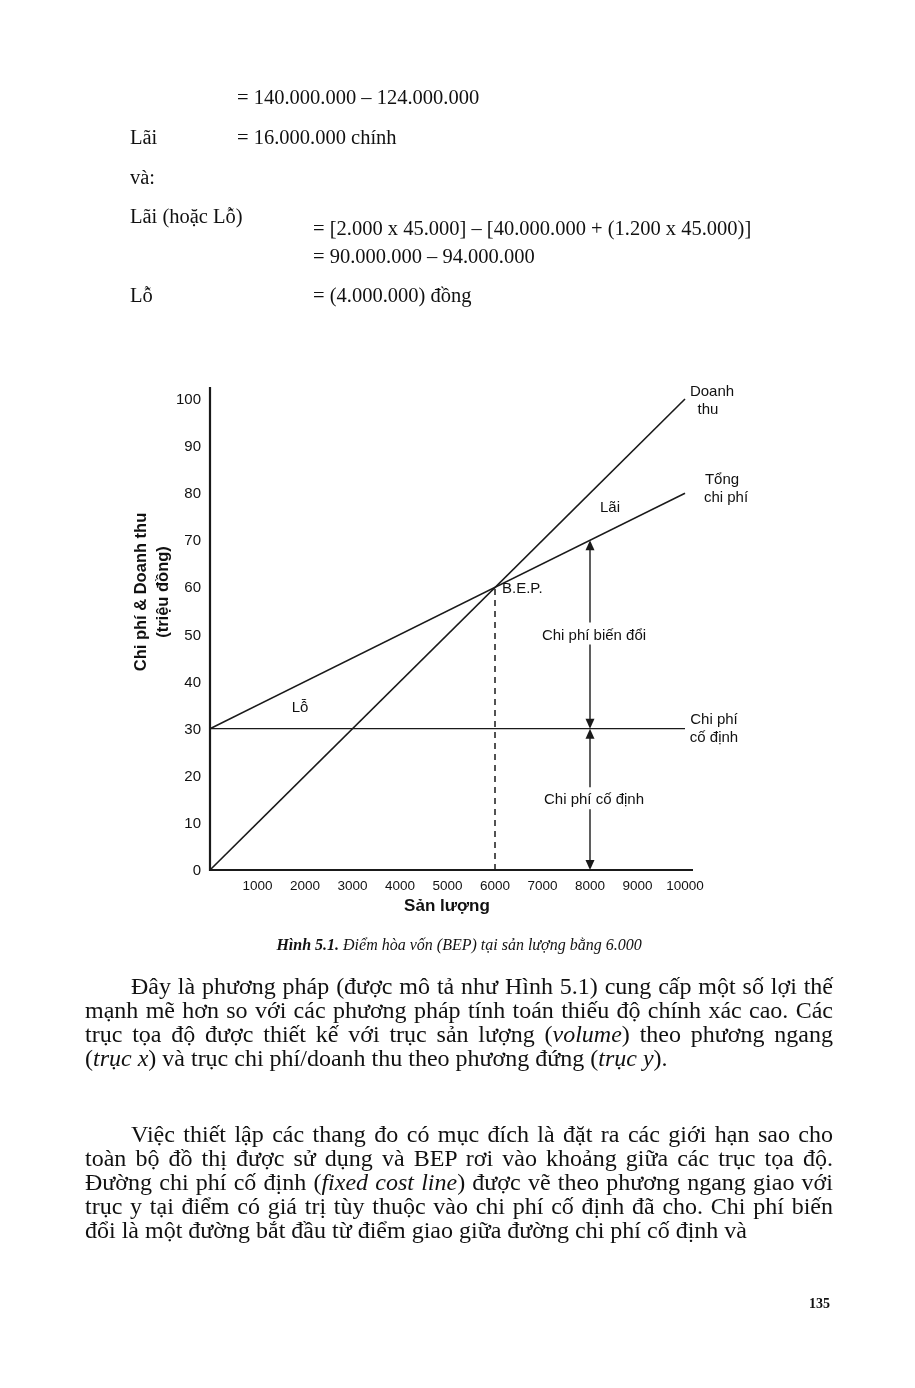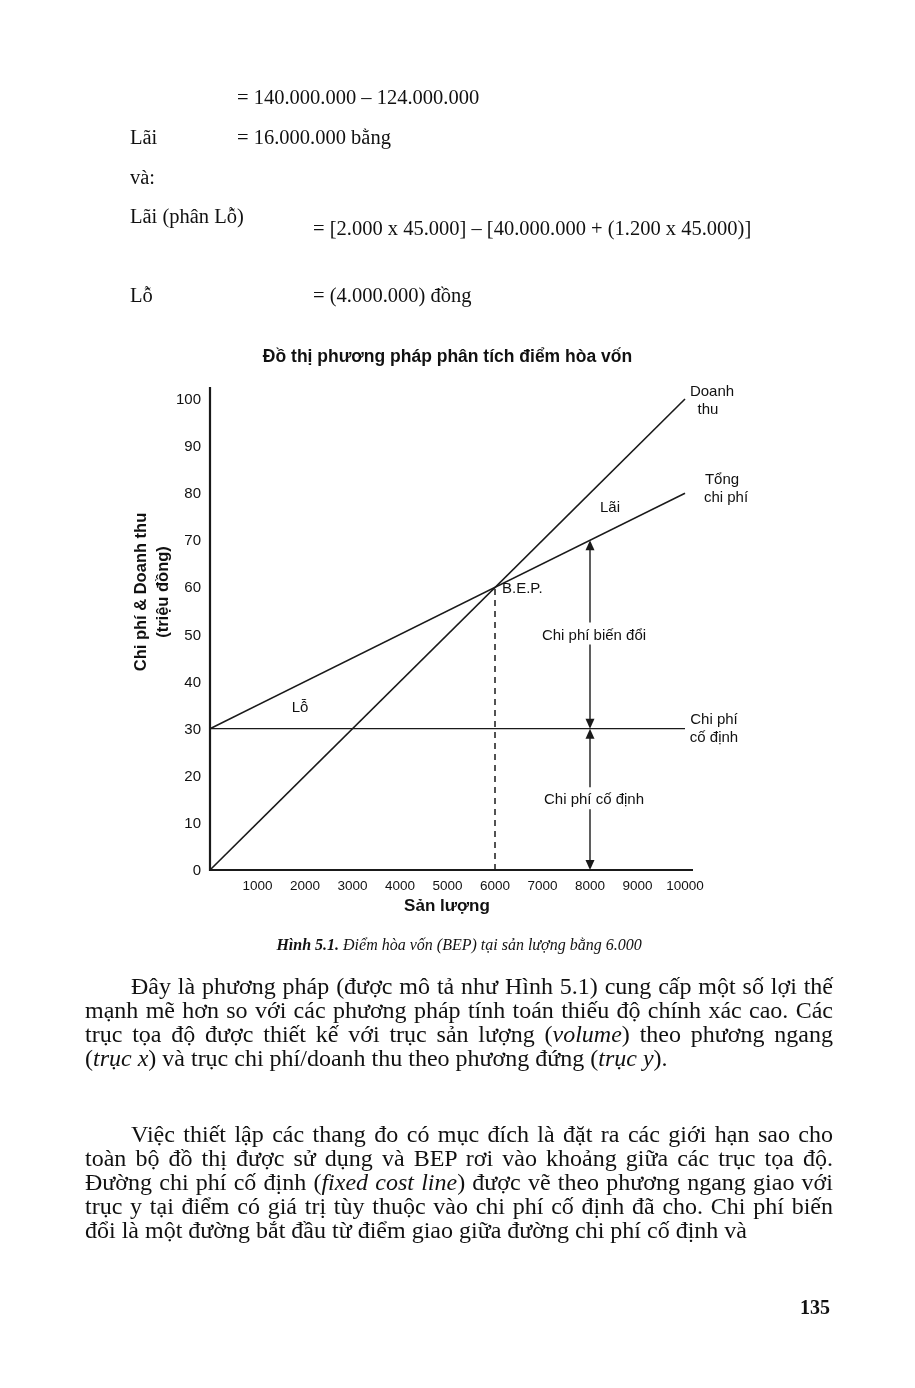--- a/index.html
+++ b/index.html
@@ -24,39 +24,39 @@
   .caption {
     position:absolute; left:85px; top:936px; width:748px;
     text-align:center; font-size:16px;
   }
   .body-par {
     position:absolute; left:85px; width:748px;
     font-size:24px; line-height:24px; text-align:justify; text-indent:46px;font-family:Liberation Serif, serif;
   }
   .page-number {
     position:absolute; right:85px; top:1296px;
-    font-size:20px; font-weight:bold;
+    font-size:14px; font-weight:bold;
   }
 </style>
 </head>
 <body>
 
 <div class="page">
 
   <span class="abs eq" style="left:237px; top:86px">= 140.000.000 – 124.000.000</span>
   <span class="abs eq" style="left:130px; top:126px">Lãi</span>
-  <span class="abs eq" style="left:237px; top:126px">= 16.000.000 bằng</span>
+  <span class="abs eq" style="left:237px; top:126px">= 16.000.000 chính</span>
   <span class="abs eq" style="left:130px; top:166px">và:</span>
-  <span class="abs eq" style="left:130px; top:205px">Lãi (phân Lỗ)</span>
+  <span class="abs eq" style="left:130px; top:205px">Lãi (hoặc Lỗ)</span>
   <span class="abs eq" style="left:313px; top:217px">= [2.000 x 45.000] – [40.000.000 + (1.200 x 45.000)]</span>
+  <span class="abs eq" style="left:313px; top:245px">= 90.000.000 – 94.000.000</span>
   <span class="abs eq" style="left:130px; top:284px">Lỗ</span>
   <span class="abs eq" style="left:313px; top:284px">= (4.000.000) đồng</span>
 
 
-  <div class="chart-title">Đồ thị phương pháp phân tích điểm hòa vốn</div>
   <svg id="bep-chart" width="720" height="545" viewBox="0 0 720 545" xmlns="http://www.w3.org/2000/svg">
       <text x="101" y="495" text-anchor="end" font-size="15">0</text>
       <text x="101" y="447.9" text-anchor="end" font-size="15">10</text>
       <text x="101" y="400.8" text-anchor="end" font-size="15">20</text>
       <text x="101" y="353.70000000000005" text-anchor="end" font-size="15">30</text>
       <text x="101" y="306.6" text-anchor="end" font-size="15">40</text>
       <text x="101" y="259.5" text-anchor="end" font-size="15">50</text>
       <text x="101" y="212.40000000000003" text-anchor="end" font-size="15">60</text>
       <text x="101" y="165.3" text-anchor="end" font-size="15">70</text>
       <text x="101" y="118.19999999999999" text-anchor="end" font-size="15">80</text>

